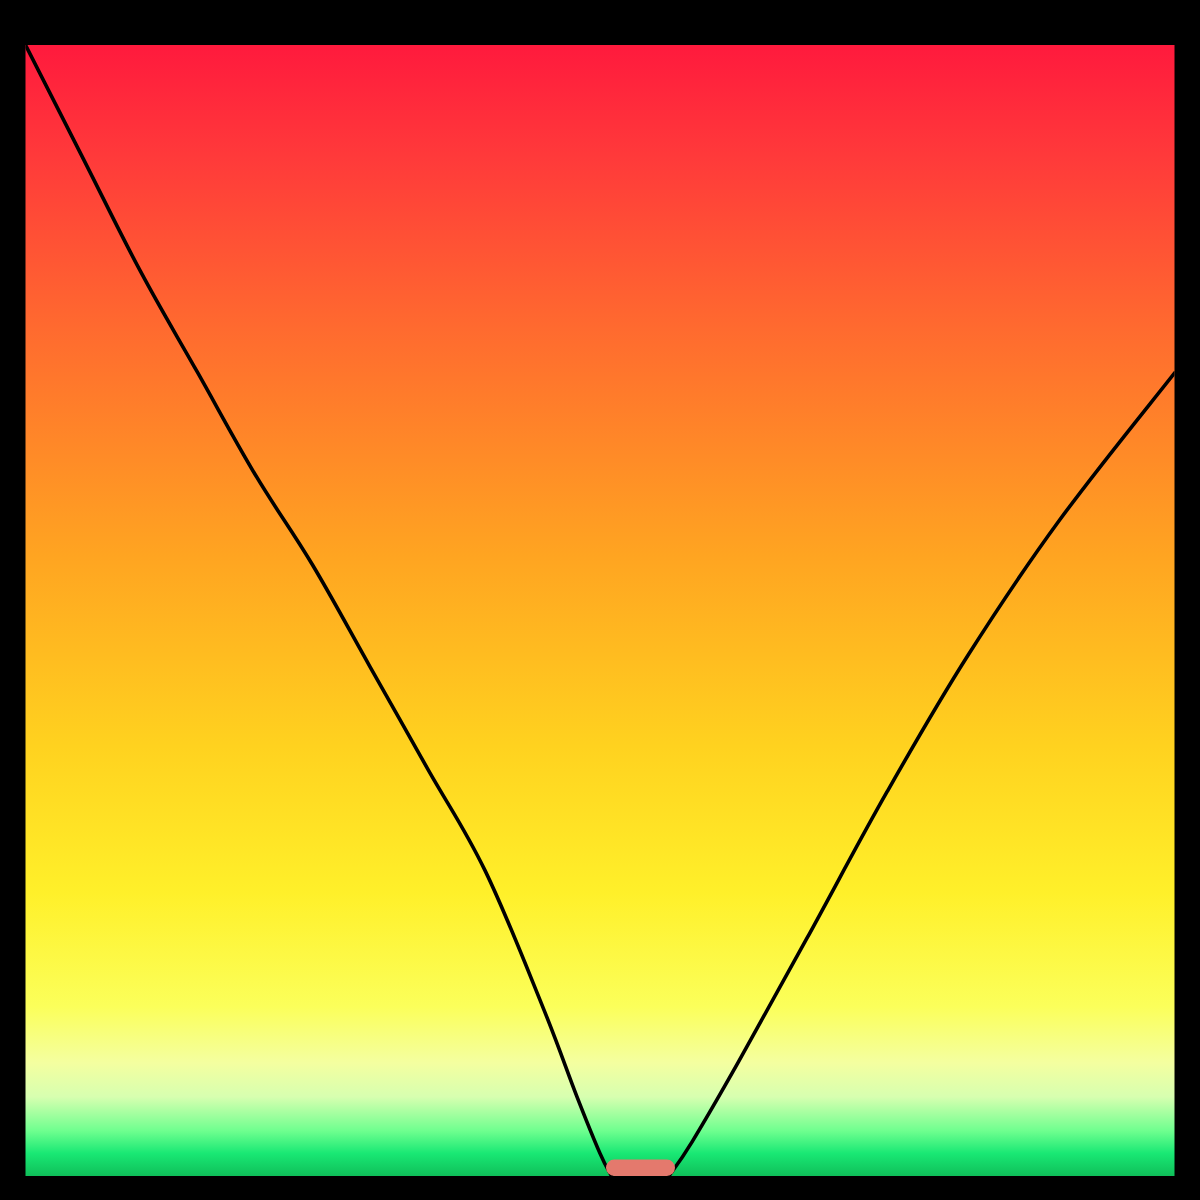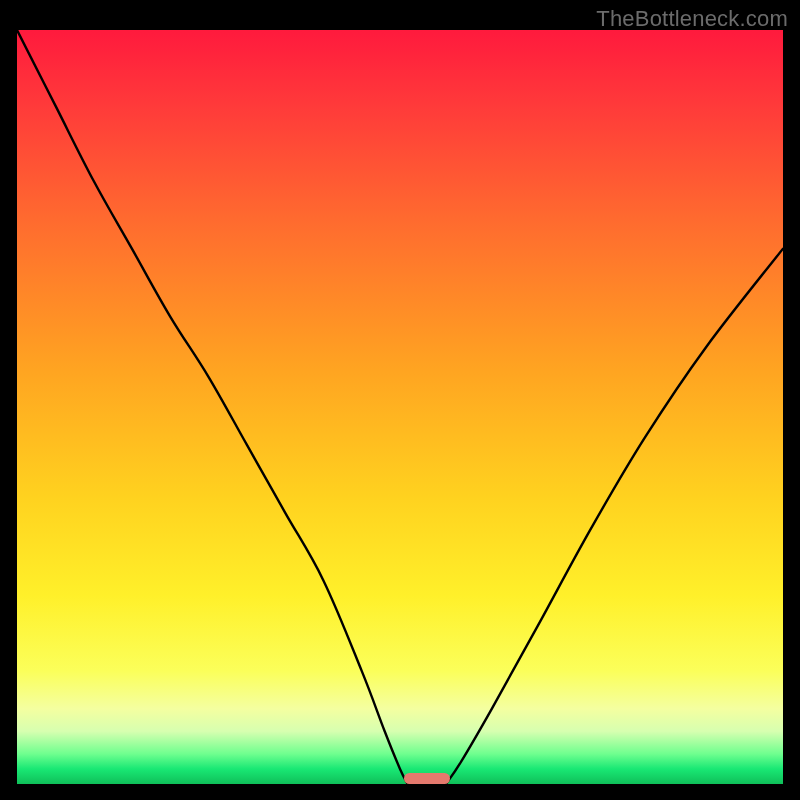--- a/index.html
+++ b/index.html
@@ -59,21 +59,20 @@
     top: 0;
     width: 100%;
     height: 100%;
   }
 </style>
 </head>
 <body>
 
 <div class="frame">
 
-  <div class="attribution">TheBottleneck.com</div>
 
   <div class="plot">
 
     <svg class="curve" viewBox="0 0 766 754" preserveAspectRatio="none">
 
       <path fill="none" stroke-width="2.4" stroke-linecap="round" id="path-left" stroke="#000000" d="M 0 0 C 6.894 13.571999999999996, 24.512000000000004 48.255999999999986, 38.300000000000004 75.39999999999998 C 52.08800000000001 102.54399999999997, 62.81200000000001 125.01319999999994, 76.60000000000001 150.79999999999995 C 90.388 176.58679999999998, 101.112 194.2304000000001, 114.89999999999999 218.66000000000008 C 128.688 243.08960000000008, 139.412 263.4476, 153.20000000000002 286.52 C 166.98800000000003 309.59239999999994, 177.71200000000002 323.76759999999996, 191.5 346.84 C 205.28799999999998 369.9124, 216.012 390.2704, 229.79999999999998 414.7 C 243.58799999999997 439.1296, 254.31199999999995 458.1304, 268.09999999999997 482.56 C 281.888 506.9896, 292.612 521.9187999999999, 306.40000000000003 550.42 C 320.18800000000005 578.9212, 333.6696 613.756, 344.7 640.9 C 355.7304 668.044, 360.786 683.5764, 367.68 701.22 C 374.574 718.8636, 378.8636 729.4196, 383 738.92 C 387.1364 748.4204, 389.2812 751.2856, 390.66 754"></path>
       <path fill="none" stroke-width="2.4" stroke-linecap="round" id="path-right" stroke="#000000" d="M 428.96000000000004 754 C 431.7176 749.9284, 436.00719999999995 744.952, 444.28 731.38 C 452.5528 717.808, 461.132 703.0296000000001, 474.92 678.6 C 488.708 654.1704, 502.9556 628.2328, 520.88 595.66 C 538.8044 563.0871999999999, 555.1968 531.5699999999999, 574.5 497.64 C 593.8032 463.71, 607.438 439.73279999999994, 628.12 407.15999999999997 C 648.802 374.5872, 664.5816 350.61, 689.4 316.68 C 714.2184 282.75, 752.212 236.30360000000007, 766 218.66000000000008"></path>
     </svg>
 
     <div class="marker" id="marker" style="left: 386.83px; width: 45.96px; top: 743px; height: 11px; background: rgb(228, 121, 109);"></div>

